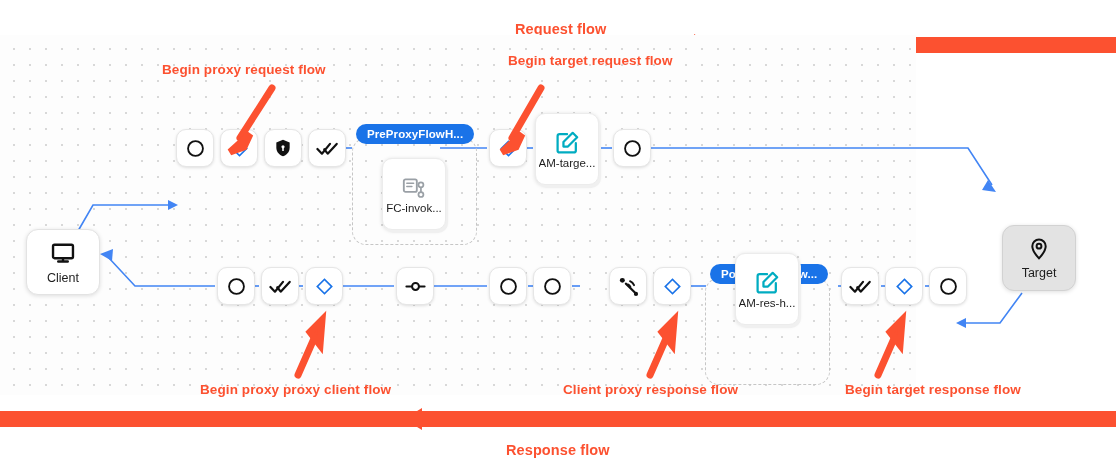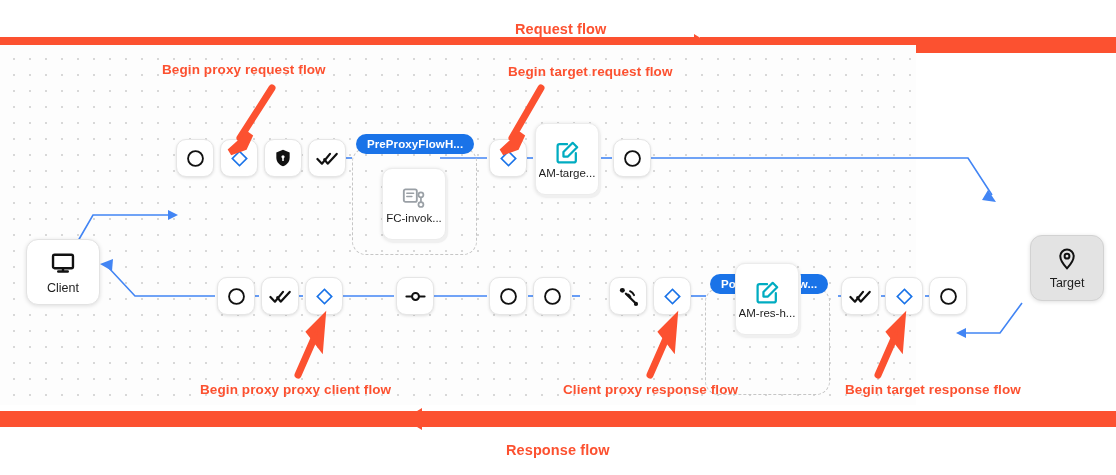--- a/index.html
+++ b/index.html
@@ -1,21 +1,21 @@
 <!DOCTYPE html>
 <html><head>
 <meta charset="utf-8">
 <style>
   html,body{margin:0;padding:0;background:#ffffff;}
   body{width:1116px;height:475px;position:relative;overflow:hidden;
        font-family:"Liberation Sans",sans-serif;}
 
   
   #canvas{
-    position:absolute;left:0;top:45px;width:916px;height:360px;
+    position:absolute;left:0;top:35px;width:916px;height:360px;
     background-color:#fdfdfd;
     background-image:radial-gradient(#d8d8d8 1.1px, transparent 1.2px);
     background-size:16px 16px;
     background-position:6px 6px;
   }
 
   
   .flow-band{position:absolute;left:0;width:1116px;height:22px;}
   #request-band{top:34px;}
   #response-band{top:408px;}
@@ -27,21 +27,21 @@
   }
   #request-flow-label{left:515px;top:21px;}
   #response-flow-label{left:506px;top:442px;}
 
   
   .callout{
     position:absolute;color:#fc5130;font-weight:bold;font-size:13.5px;
     white-space:nowrap;letter-spacing:.1px;
   }
   #callout-proxy-request{left:162px;top:62px;}
-  #callout-target-request{left:508px;top:64px;}
+  #callout-target-request{left:508px;top:53px;}
   #callout-proxy-post-client{left:200px;top:382px;}
   #callout-proxy-response{left:563px;top:382px;}
   #callout-target-response{left:845px;top:382px;}
 
   #annotation-arrows{position:absolute;left:0;top:0;width:1116px;height:475px;
                      pointer-events:none;}
 
   
   #connectors{position:absolute;left:0;top:0;width:1116px;height:360px;}
 
@@ -55,21 +55,21 @@
   .node.step{width:38px;height:38px;border-radius:10px;}
 
   .endpoint{
     position:absolute;box-sizing:border-box;width:74px;height:66px;
     border:1px solid #e3e3e3;border-radius:12px;
     box-shadow:0 1px 4px rgba(0,0,0,.13);
     display:flex;flex-direction:column;align-items:center;justify-content:center;
     gap:5px;background:#ffffff;
   }
   #node-client{left:26px;top:194px;background:#ffffff;}
-  #node-target{left:1002px;top:190px;background:#e3e3e3;border-color:#d2d2d2;margin-left:28px;}
+  #node-target{left:1002px;top:190px;background:#e3e3e3;border-color:#d2d2d2;}
   .endpoint-label{font-size:12.5px;color:#1d1d1d;}
 
   
   .policy-card{
     position:absolute;box-sizing:border-box;
     width:64px;height:72px;background:#ffffff;
     border:1px solid #ececec;border-radius:10px;
     box-shadow:2px 3px 0 0 #f0f0f0, 0 1px 4px rgba(0,0,0,.14);
     display:flex;flex-direction:column;align-items:center;justify-content:center;gap:1px;
   }

